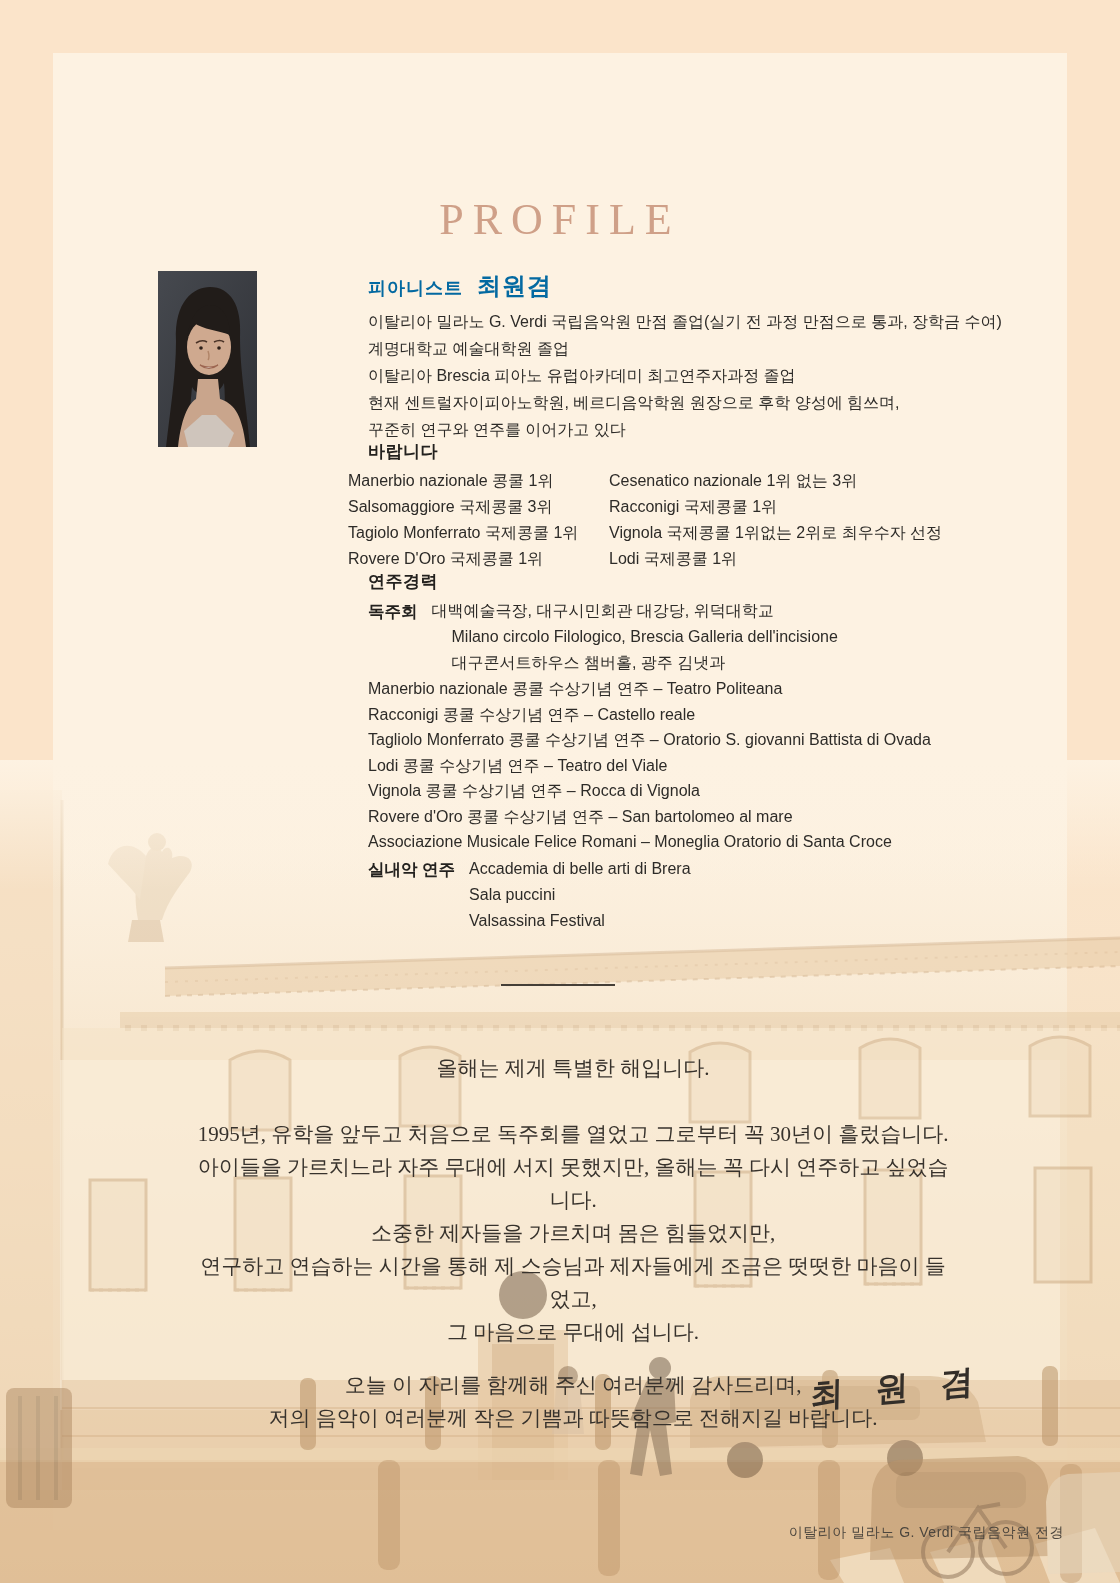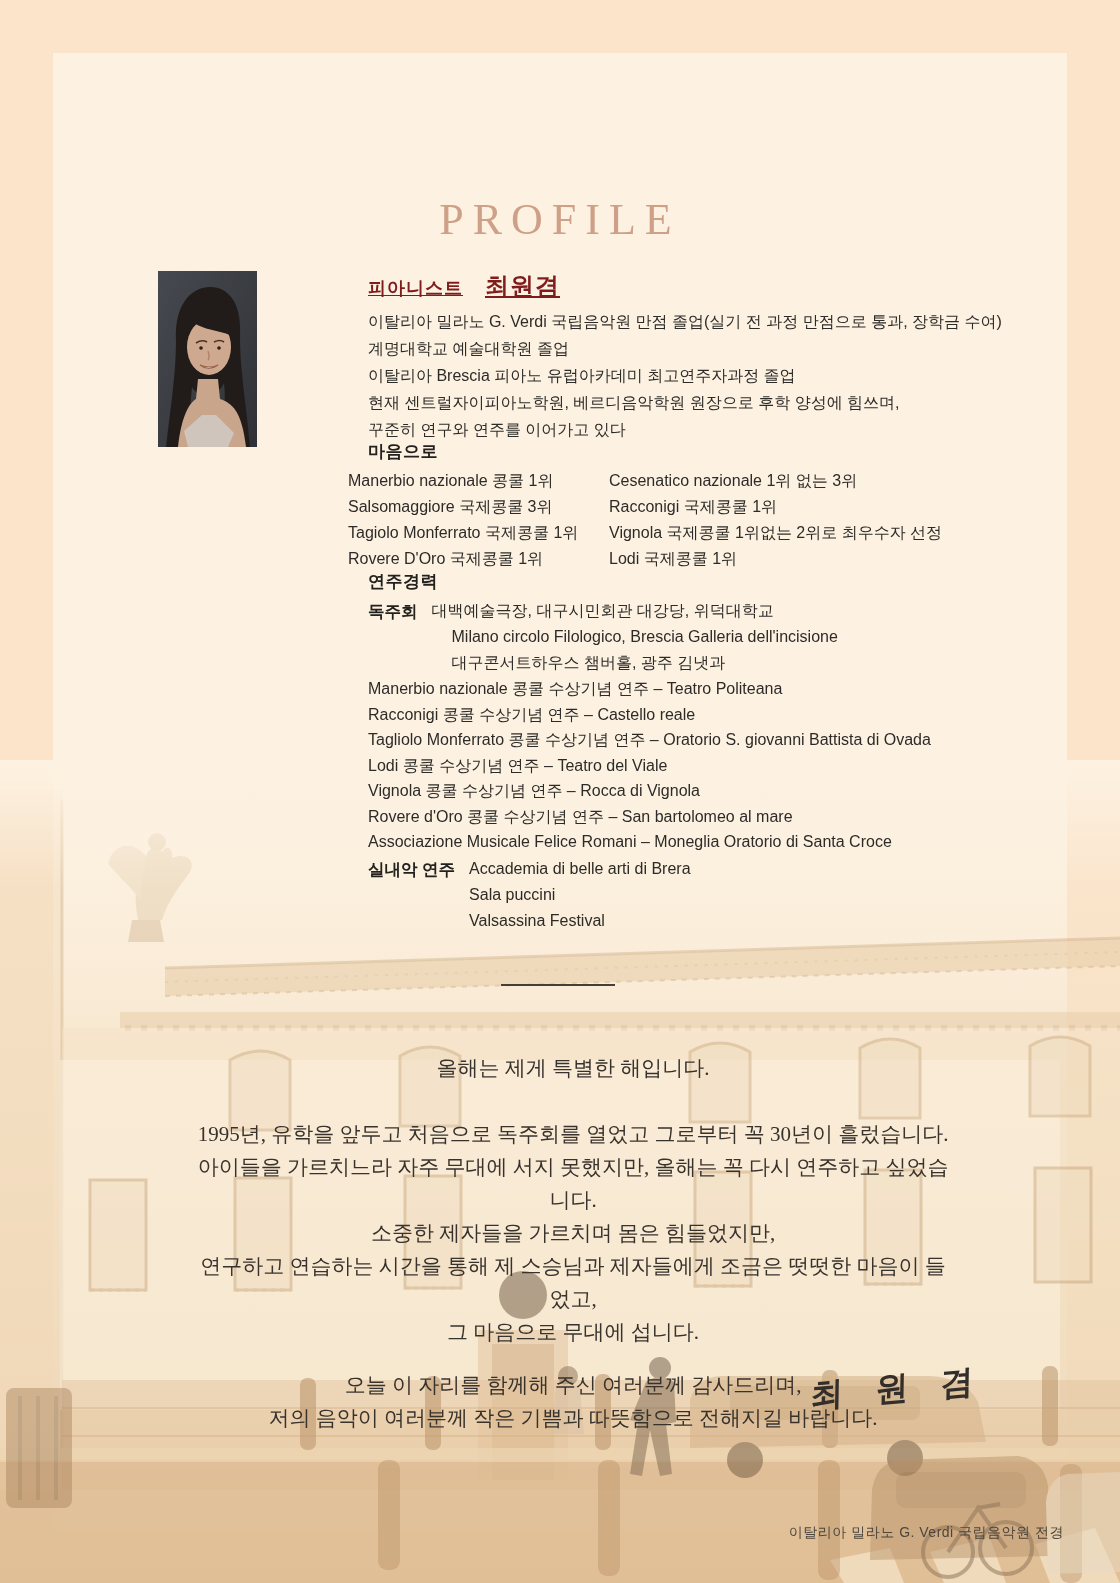--- a/index.html
+++ b/index.html
@@ -39,23 +39,22 @@
   }
 
   .portrait{
     position:absolute;left:158px;top:271px;width:99px;height:176px;
     overflow:hidden;
   }
   .portrait svg{display:block;width:100%;height:100%;}
 
   .name-row{
     position:absolute;left:368px;top:270px;
-    display:flex;align-items:baseline;gap:22px;
-    color:#7f1d1d;
-    text-decoration:underline;
+    display:flex;align-items:baseline;gap:14px;
+    color:#0369a1;
   }
   .name-role{font-size:18px;font-weight:700;letter-spacing:1px;}
   .name-main{font-size:24px;font-weight:800;letter-spacing:1px;}
 
   .txt{color:#2d2b28;font-size:16px;line-height:26px;}
   .bio{position:absolute;left:368px;top:308px;width:660px;line-height:27px;}
   .sec-h{
     position:absolute;left:368px;
     font-size:17px;font-weight:800;color:#23211e;letter-spacing:0.5px;
   }
@@ -277,21 +276,21 @@
     </div>
 
     <div class="bio txt">
       <div>이탈리아 밀라노 G. Verdi 국립음악원 만점 졸업(실기 전 과정 만점으로 통과, 장학금 수여)</div>
       <div>계명대학교 예술대학원 졸업</div>
       <div>이탈리아 Brescia 피아노 유럽아카데미 최고연주자과정 졸업</div>
       <div>현재 센트럴자이피아노학원, 베르디음악학원 원장으로 후학 양성에 힘쓰며,</div>
       <div>꾸준히 연구와 연주를 이어가고 있다</div>
     </div>
 
-    <div class="sec-h comp-h">마음으로</div>
+    <div class="sec-h comp-h">바랍니다</div>
     <div class="comp-left txt">
       <div>Manerbio nazionale 콩쿨 1위</div>
       <div>Salsomaggiore 국제콩쿨 3위</div>
       <div>Tagiolo Monferrato 국제콩쿨 1위</div>
       <div>Rovere D'Oro 국제콩쿨 1위</div>
     </div>
     <div class="comp-right txt">
       <div>Cesenatico nazionale 1위 없는 3위</div>
       <div>Racconigi 국제콩쿨 1위</div>
       <div>Vignola 국제콩쿨 1위없는 2위로 최우수자 선정</div>

